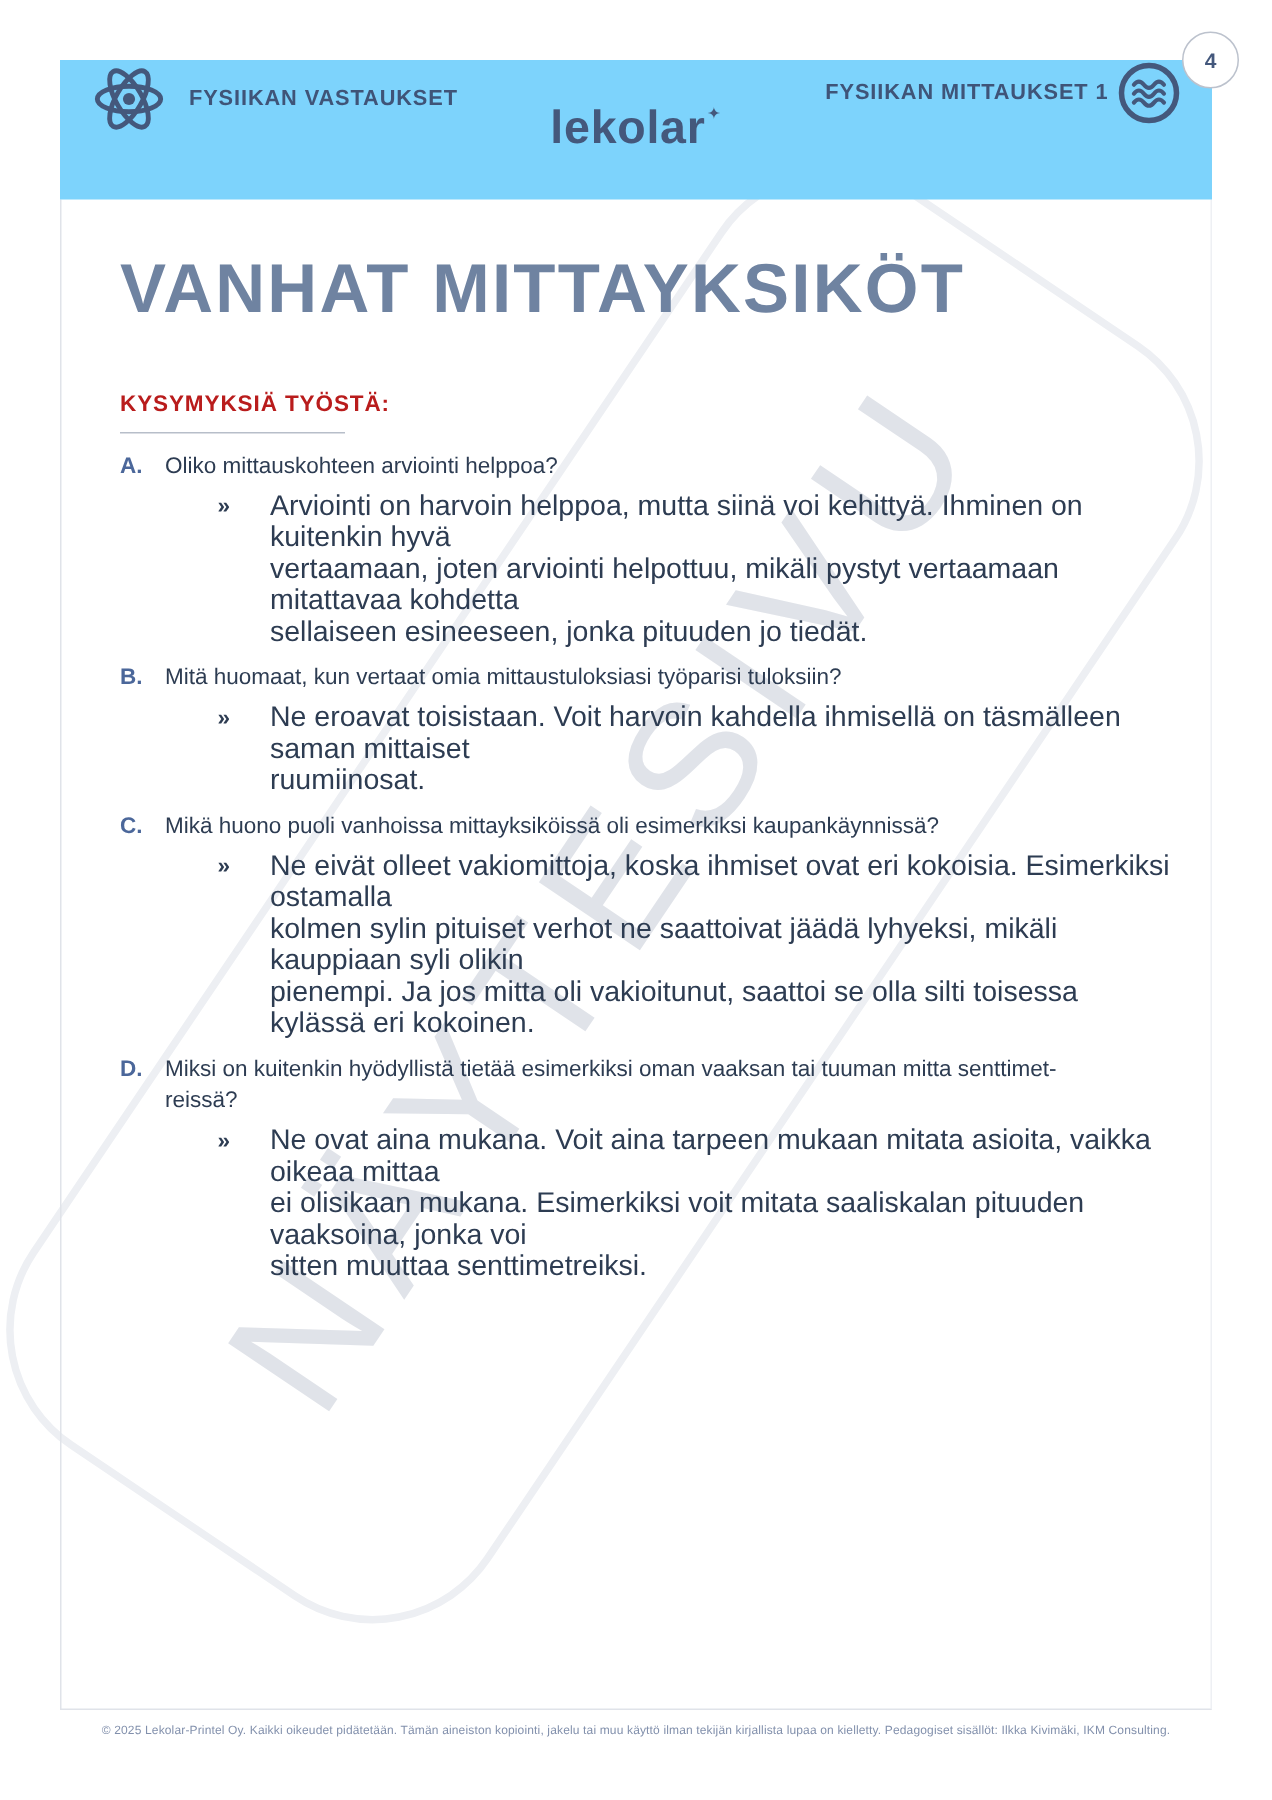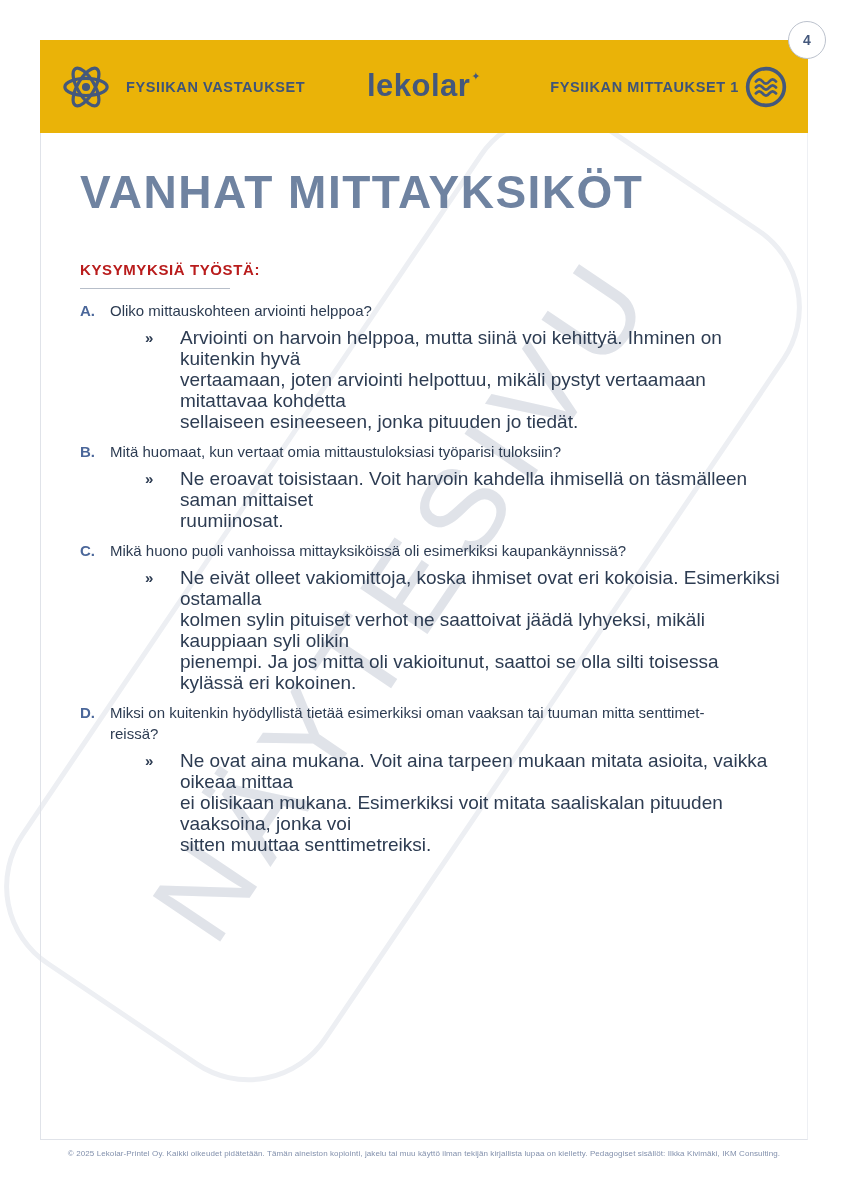--- a/index.html
+++ b/index.html
@@ -15,21 +15,21 @@
     display:flex;align-items:center;justify-content:center;
     z-index:0;pointer-events:none;
   }
   .watermark-text{
     font-size:118px;font-weight:400;letter-spacing:14px;color:#e0e3e9;
     white-space:nowrap;user-select:none;
   }
   
   .header{
     position:absolute;left:40px;top:40px;width:768px;height:93px;
-    background:#eab308;display:flex;align-items:center;
+    background:#7dd3fc;display:flex;align-items:flex-start;
     padding:0 20px;box-sizing:border-box;z-index:2;
   }
   .header-left{display:flex;align-items:center;gap:14px;}
   .header-label{
     font-size:14.5px;font-weight:bold;color:#3f5478;letter-spacing:.6px;
     white-space:nowrap;
   }
   .logo{
     position:absolute;left:50%;top:50%;transform:translate(-50%,-54%);
     color:#44587c;font-weight:bold;font-size:31px;letter-spacing:.5px;

